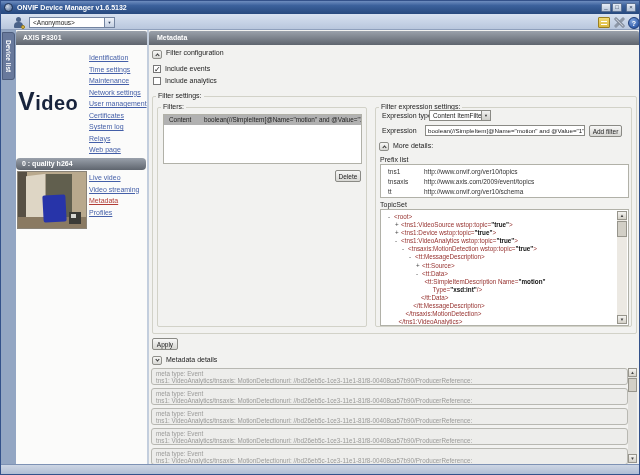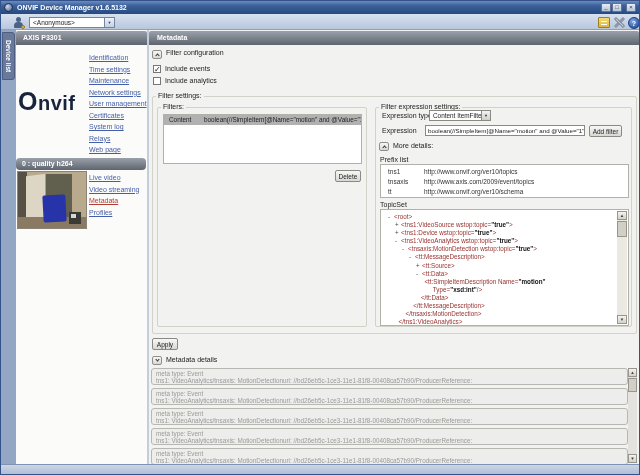--- a/index.html
+++ b/index.html
@@ -169,21 +169,21 @@
       <div class="slink">Time settings</div>
       <div class="slink">Maintenance</div>
       <div class="slink">Network settings</div>
       <div class="slink">User management</div>
       <div class="slink">Certificates</div>
       <div class="slink">System log</div>
       <div class="slink">Relays</div>
       <div class="slink">Web page</div>
       <div class="slink">Events</div>
     </div>
-  <div class="logo">Onvif</div>
+  <div class="logo">Video</div>
   <div class="gheader qhdr">0 : quality h264</div>
   <div class="thumb">
     <i class="t-left"></i>
     <i class="t-door"></i>
     <i class="t-way"></i>
     <i class="t-floor"></i>
     <i class="t-bin"></i>
     <i class="t-dev">
         <i></i>
       </i>

